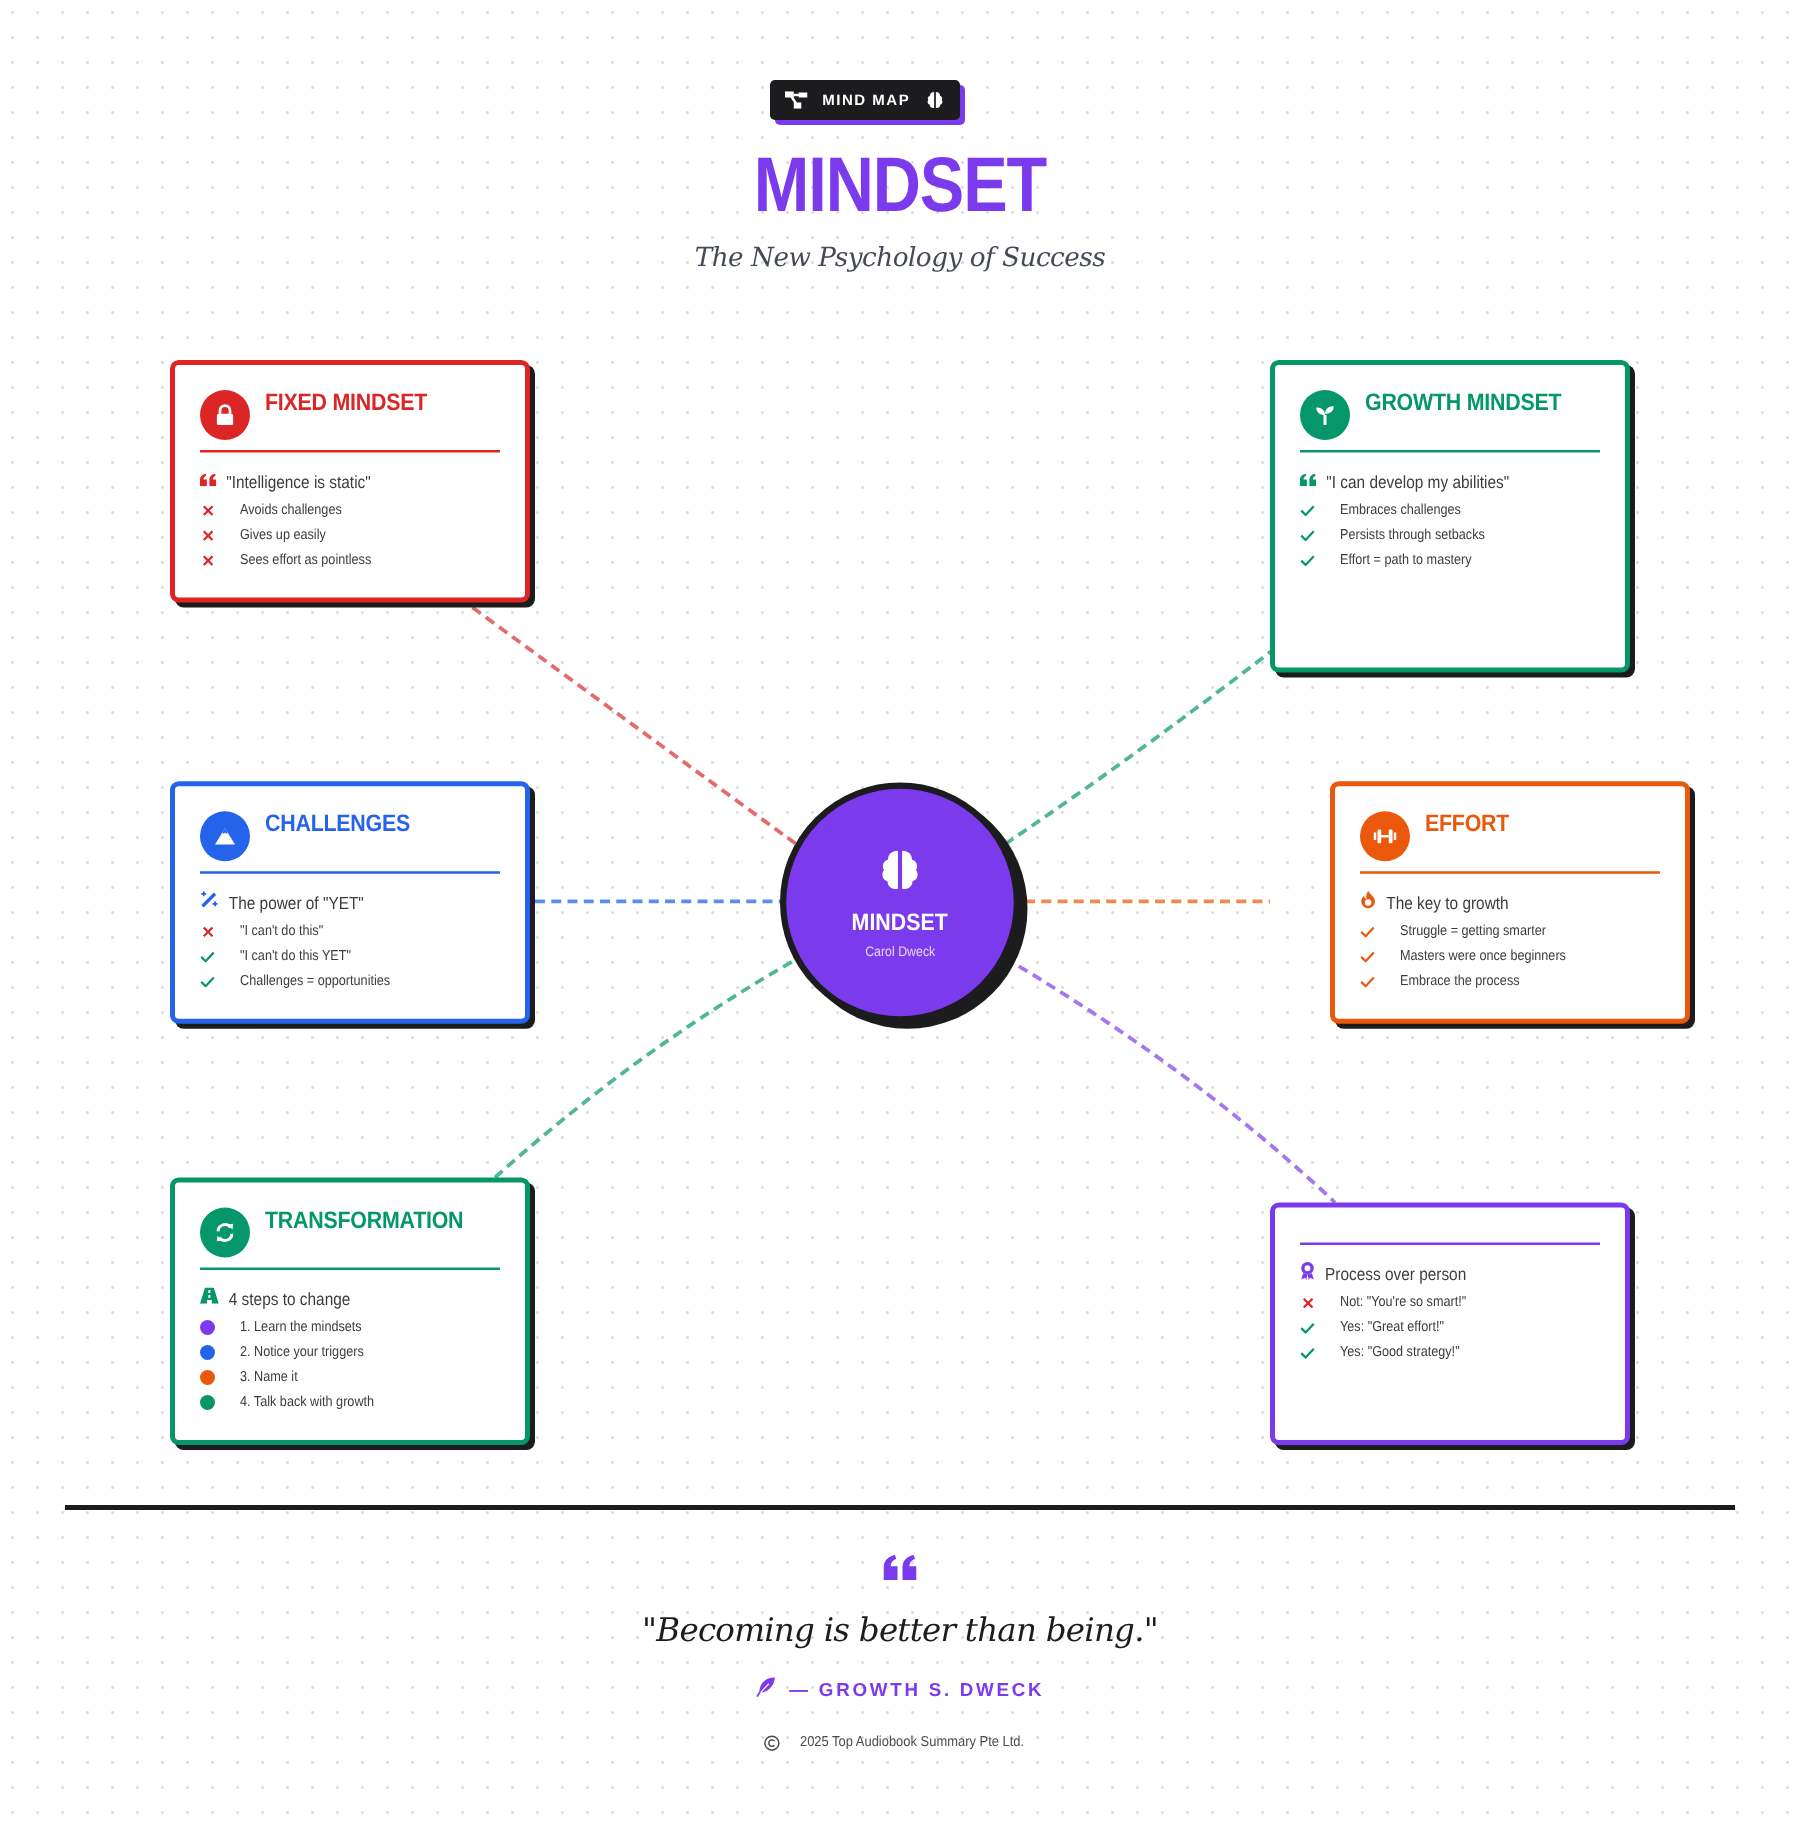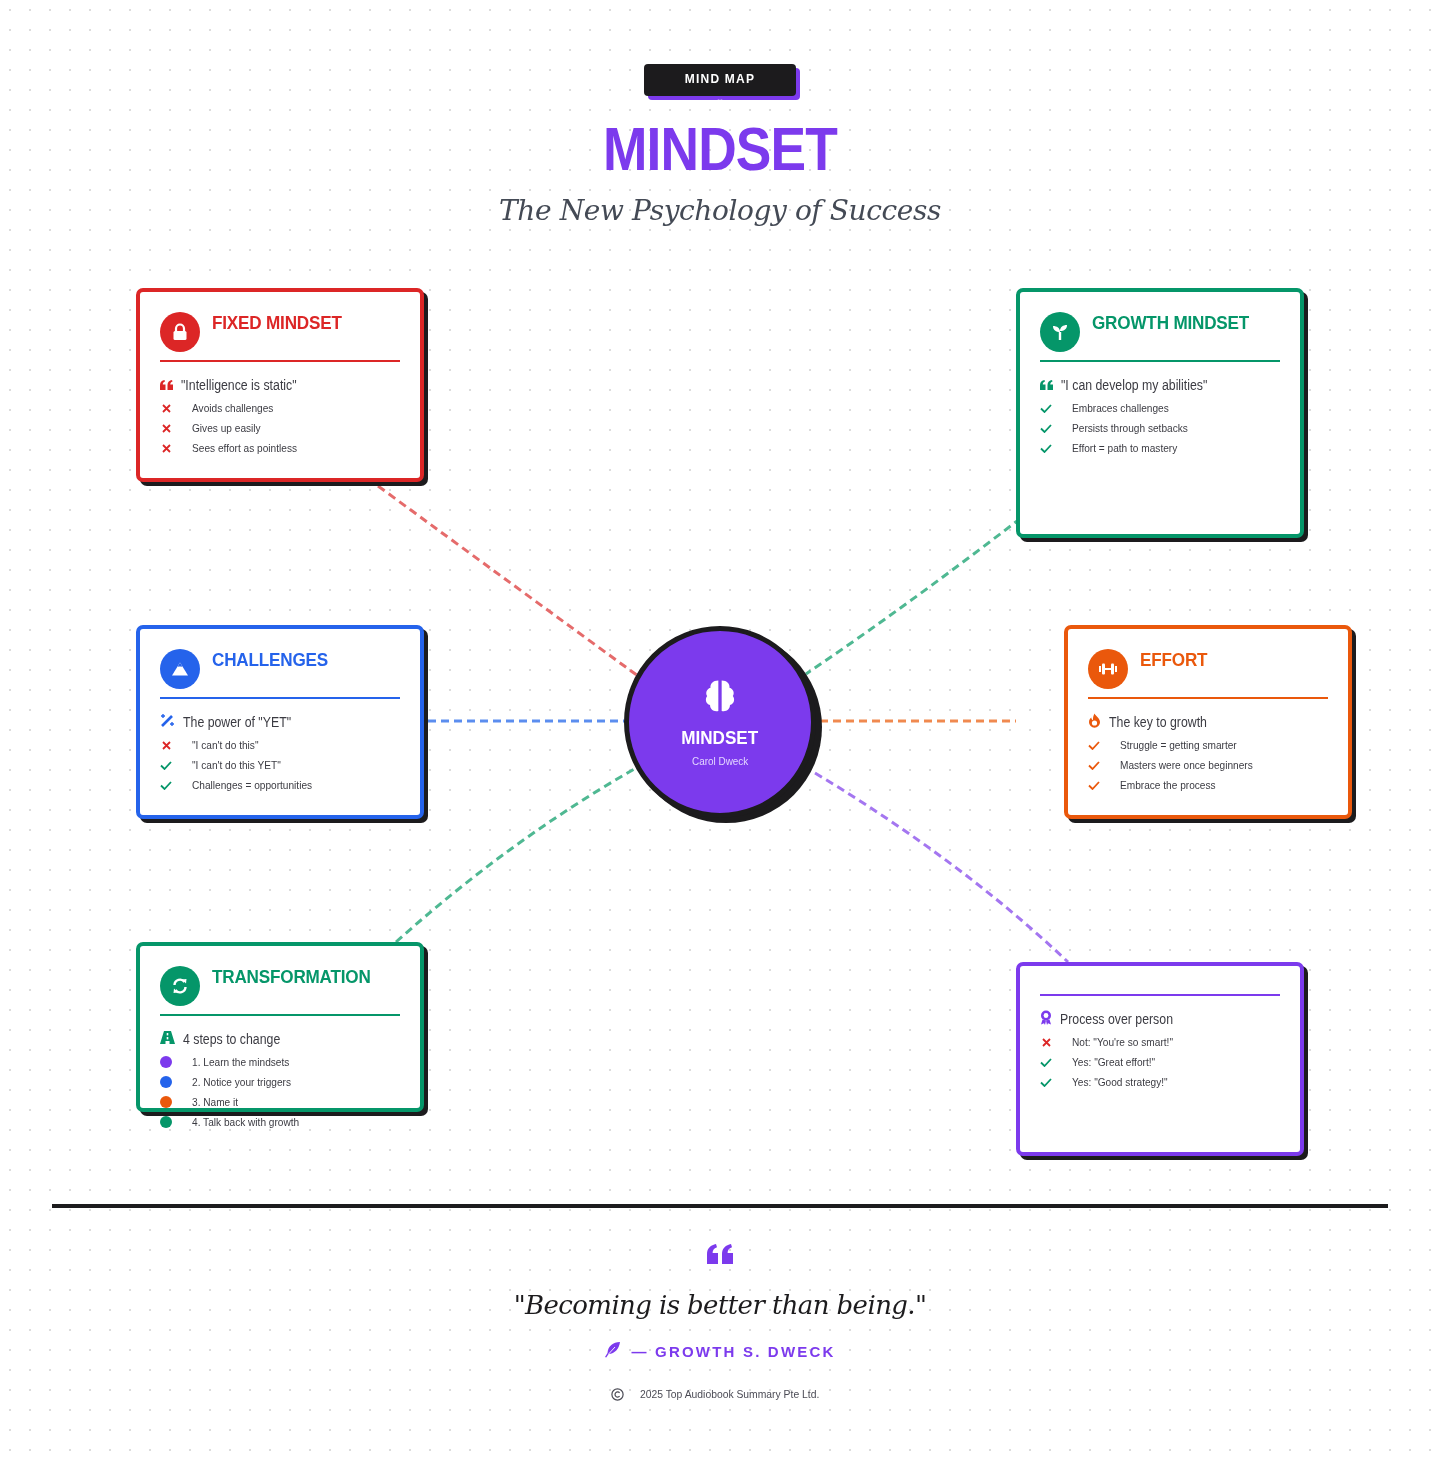--- a/index.html
+++ b/index.html
@@ -10,38 +10,37 @@
     background-image: radial-gradient(circle, #dcdcdc 1px, transparent 1.3px);
     background-size: 20px 20px;
     background-position: 0 0;
     font-family: "Liberation Sans", sans-serif;
     color: #1a1a1a;
     overflow: hidden;
   }
 
   
   .badge {
-    position: absolute; left: 644px; top: 64px; width: 152px; height: 32px;
+    position: absolute; left: 616px; top: 64px; width: 152px; height: 32px;
     background: #1c1b1d; border-radius: 4px;
     box-shadow: 4px 4px 0 #7c3aed;
     display: flex; align-items: center; justify-content: center; gap: 12px;
     color: #fff;
-    flex-direction: column;
   }
   .badge-label { font-size: 12px; font-weight: 700; letter-spacing: 1.2px; }
   .badge svg { display: block; }
 
   .title {
     position: absolute; left: 0; right: 0; top: 114px; text-align: center;
     font-size: 62px; font-weight: 700; color: #7c3aed; letter-spacing: -1px;
     transform: scaleX(0.86); line-height: 70px;
   }
   .subtitle {
     position: absolute; left: 0; right: 0; top: 194px; text-align: center;
-    font-family: "DejaVu Serif", serif; font-style: italic; font-size: 28px; color: #444a55;
+    font-family: "DejaVu Serif", serif; font-style: italic; font-size: 21px; color: #444a55;
     letter-spacing: -0.4px;
   }
 
   
   .connectors { position: absolute; left: 0; top: 0; width: 1440px; height: 1468px; pointer-events: none; }
 
   
   .card {
     position: absolute; width: 288px; background: #fff;
     border: 4px solid; border-radius: 7px;
@@ -311,21 +310,21 @@
         <span class="mark">
           <svg width="12" height="9" viewBox="0 0 12 9">
             <path d="M1 4.5 L4.5 8 L11 1" stroke="#ea580c" stroke-width="1.8" fill="none"></path>
           </svg>
         </span>
         <span class="li-text">Embrace the process</span>
       </li>
   </ul>
 </div>
 
-<div class="card" style="left:136px; top:942px; height:170px; border-color:#059669;">
+<div class="card" style="left:136px; top:942px; height:214px; border-color:#059669;">
   <div class="card-head">
     <div class="card-icon" style="background:#059669;">
       <svg width="18" height="18" viewBox="0 0 18 18">
           <path d="M3.5 8 A5.5 5.5 0 0 1 13.5 5" stroke="#fff" stroke-width="2.4" fill="none"></path>
           <path d="M11 2.5 L15.5 2 L15 6.5 Z" fill="#fff"></path>
           <path d="M14.5 10 A5.5 5.5 0 0 1 4.5 13" stroke="#fff" stroke-width="2.4" fill="none"></path>
           <path d="M7 15.5 L2.5 16 L3 11.5 Z" fill="#fff"></path>
         </svg>
     </div>
     <div class="card-title" style="color:#059669;">TRANSFORMATION</div>

